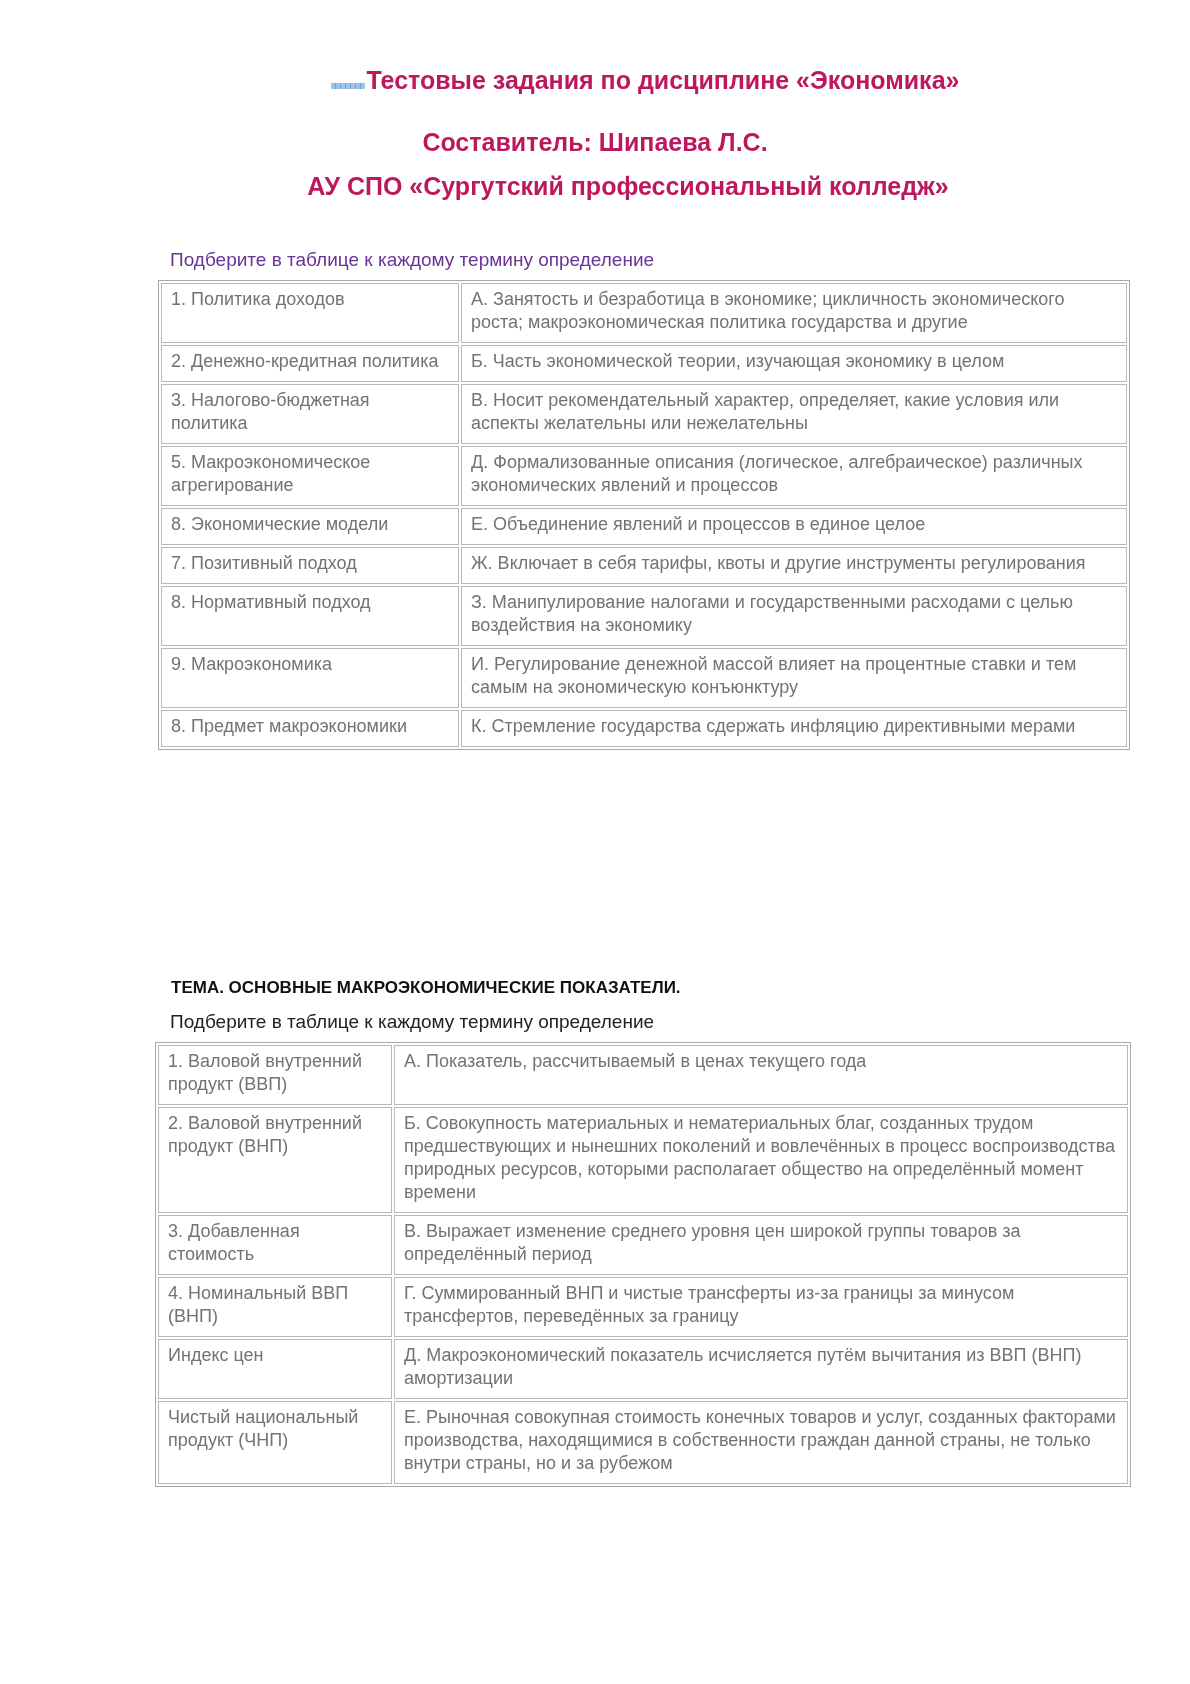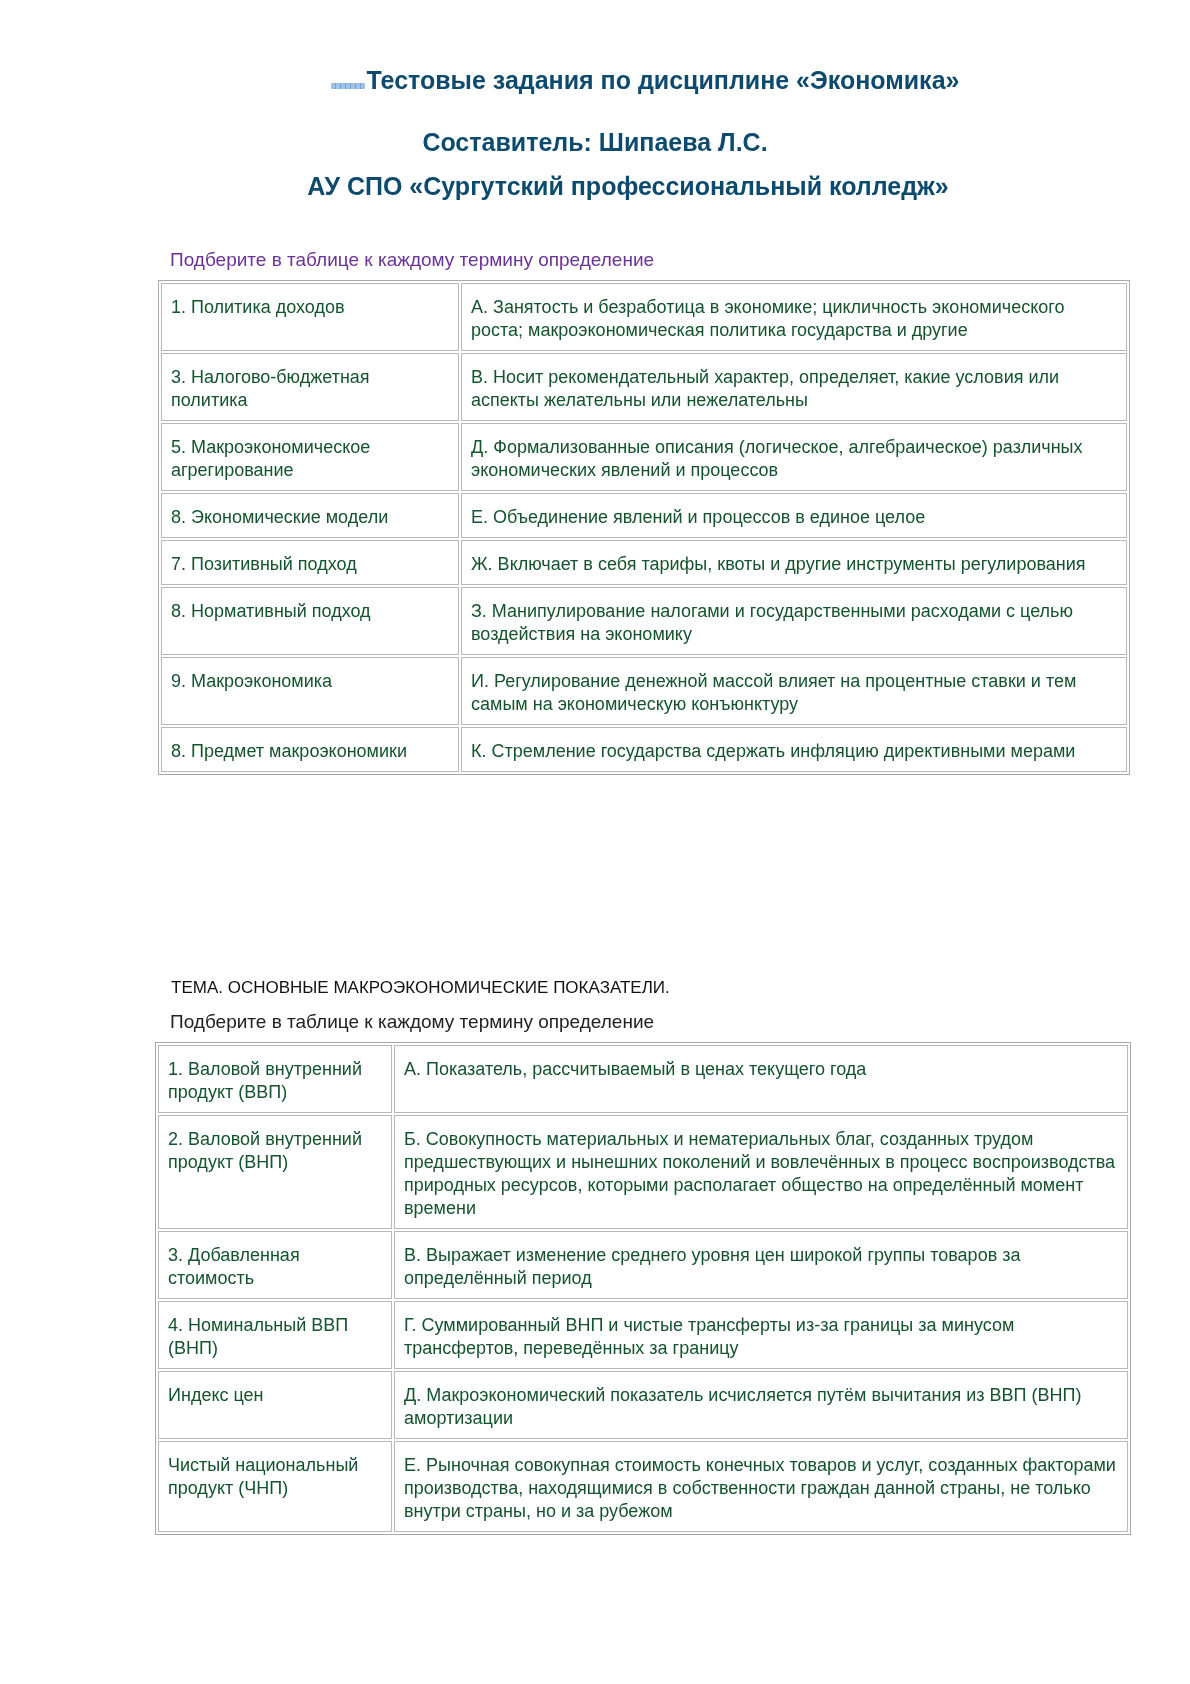--- a/index.html
+++ b/index.html
@@ -1,28 +1,28 @@
 <!DOCTYPE html>
 <html><head>
   <meta charset="utf-8">
   <style>
     html, body { margin: 0; padding: 0; background: #ffffff; }
     body { width: 1190px; height: 1684px; position: relative; font-family: "Liberation Sans", sans-serif; color: #1a1a1a; }
-    .title-line { position: absolute; left: 0; width: 1190px; text-align: center; font-weight: bold; color: #0c4a6e; font-size: 25px; }
+    .title-line { position: absolute; left: 0; width: 1190px; text-align: center; font-weight: bold; color: #be185d; font-size: 25px; }
     .title-main { top: 66px; }
     .title-main .inner { position: relative; left: 50px; }
     .marker { display: inline-block; width: 34px; height: 6px; background: repeating-linear-gradient(90deg, #9ec3e6 0 4px, #6fa3d6 4px 5px); vertical-align: baseline; margin-right: 2px; }
     .title-author { top: 128px; }
     .title-org { top: 172px; margin-left: 33px; }
     .instr { position: absolute; left: 170px; font-size: 19px; }
     .instr-1 { top: 249px; color: #6a3396; }
-    .heading2 { position: absolute; left: 171px; top: 978px; font-size: 17px; font-weight: normal; color: #111; }
+    .heading2 { position: absolute; left: 171px; top: 978px; font-size: 17px; font-weight: bold; color: #111; }
     .instr-2 { top: 1011px; color: #222; }
     table.match { position: absolute; border-collapse: separate; border-spacing: 2px; border: 1px solid #a8a8a8; font-size: 18px; line-height: 23px; }
-    table.match td { border: 1.5px solid #b8b8b8; vertical-align: top; padding: 12px 9px 8px 9px; color: #14532d; }
+    table.match td { border: 1.5px solid #b8b8b8; vertical-align: top; padding: 4px 9px 8px 9px; color: #737373; }
     #t1 { left: 158px; top: 280px; width: 972px; }
     #t1 td.term { width: 278px; }
     #t2 { left: 155px; top: 1042px; width: 976px; }
     #t2 td.term { width: 214px; }
   </style>
 </head>
 <body>
 
 <div class="title-line title-main">
   <span class="inner"><span class="marker"></span><span>Тестовые задания по дисциплине «Экономика»</span></span>
@@ -30,20 +30,24 @@
 <div class="title-line title-author">Составитель: Шипаева Л.С.</div>
 <div class="title-line title-org">АУ СПО «Сургутский профессиональный колледж»</div>
 
 <div class="instr instr-1">Подберите в таблице к каждому термину определение</div>
 
 <table class="match" id="t1">
   <tbody>
     <tr>
         <td class="term">1. Политика доходов</td>
         <td>А. Занятость и безработица в экономике; цикличность экономического роста; макроэкономическая политика государства и другие</td>
+      </tr>
+    <tr>
+        <td class="term">2. Денежно-кредитная политика</td>
+        <td>Б. Часть экономической теории, изучающая экономику в целом</td>
       </tr>
     <tr>
         <td class="term">3. Налогово-бюджетная политика</td>
         <td>В. Носит рекомендательный характер, определяет, какие условия или аспекты желательны или нежелательны</td>
       </tr>
     <tr>
         <td class="term">5. Макроэкономическое агрегирование</td>
         <td>Д. Формализованные описания (логическое, алгебраическое) различных экономических явлений и процессов</td>
       </tr>
     <tr>

